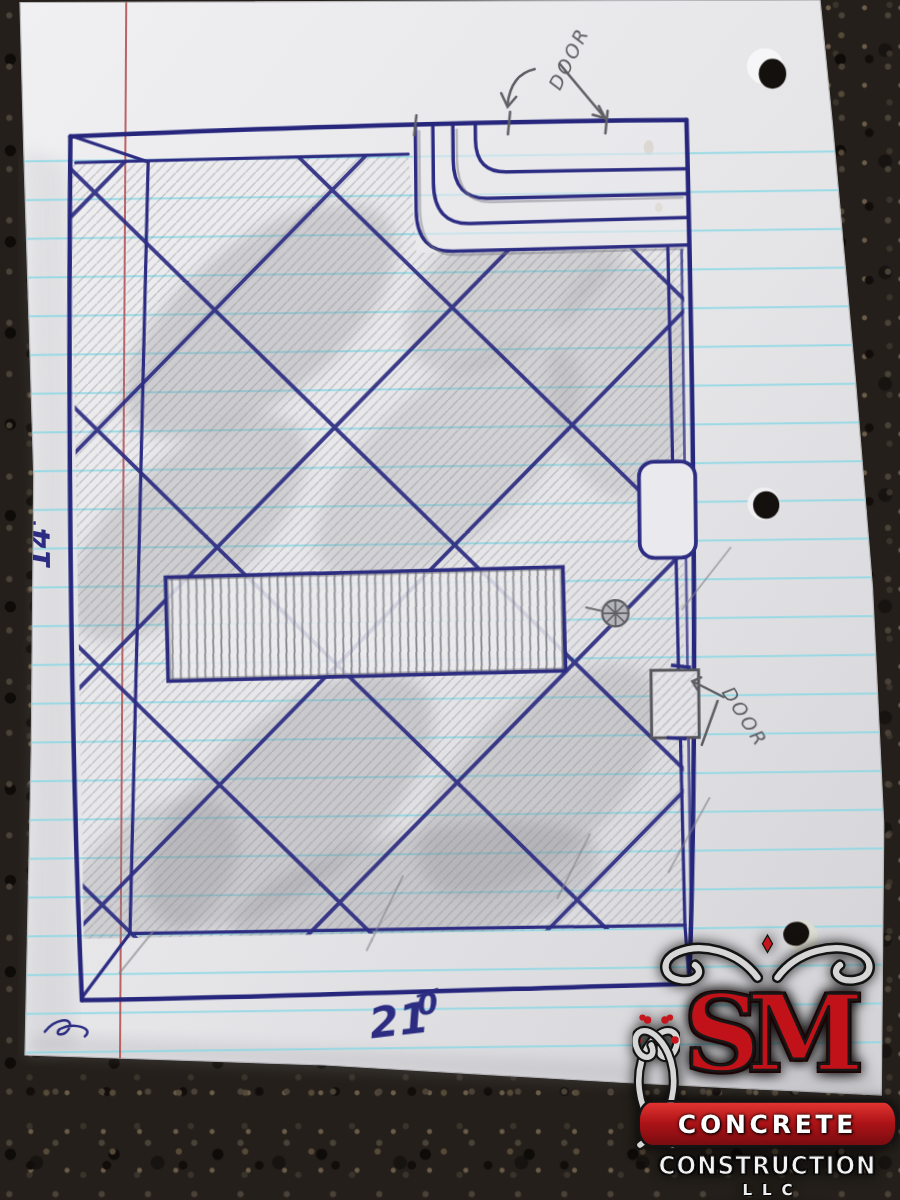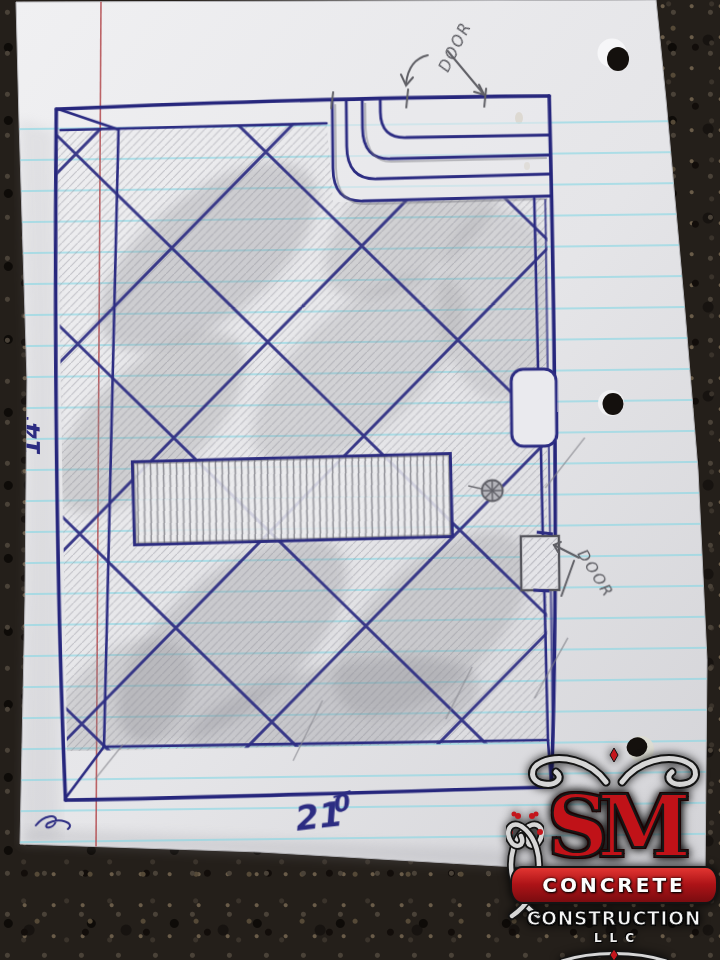--- a/index.html
+++ b/index.html
@@ -18,21 +18,21 @@
     background-size:37px 41px,53px 47px,61px 59px,29px 31px,83px 73px,43px 39px,97px 89px;}
   svg{position:absolute;left:0;top:0;}
   
   .logo{position:absolute;left:506px;top:746px;width:216px;height:214px;
     text-align:center;z-index:5;filter:drop-shadow(0 0 5px rgba(0,0,0,.85));}
   .logo .monogram{font-family:"DejaVu Serif",serif;font-weight:700;font-size:84px;
     line-height:78px;color:#c01218;letter-spacing:-10px;margin-top:-4px;
     -webkit-text-stroke:2px #171717;
     text-shadow:2px 2px 0 #1d0404,-2px -2px 0 #1d0404,2px -2px 0 #1d0404,
       -2px 2px 0 #1d0404,0 0 10px #000;}
-  .ribbon{position:relative;width:204px;height:34px;margin:0 auto 0;
+  .ribbon{position:relative;width:204px;height:34px;margin:14px auto 0;
     background:linear-gradient(180deg,#e23531 0%,#ad1317 48%,#7a0c10 100%);
     border:2px solid #141414;border-radius:12px/16px;
     display:flex;align-items:center;justify-content:center;}
   .ribbon-text{color:#fdfdfd;font-weight:700;font-size:20px;letter-spacing:3px;
     text-shadow:1px 1px 2px #000,0 0 3px #000;}
   .construction{margin-top:2px;color:#f3f3f3;font-weight:700;font-size:20px;
     letter-spacing:1px;transform:scaleX(.92);-webkit-text-stroke:1px #111;
     text-shadow:1px 1px 0 #000,-1px -1px 0 #000,1px -1px 0 #000,-1px 1px 0 #000;}
   .llc{margin-top:1px;color:#efefef;font-weight:700;font-size:12px;
     letter-spacing:8px;text-indent:8px;

